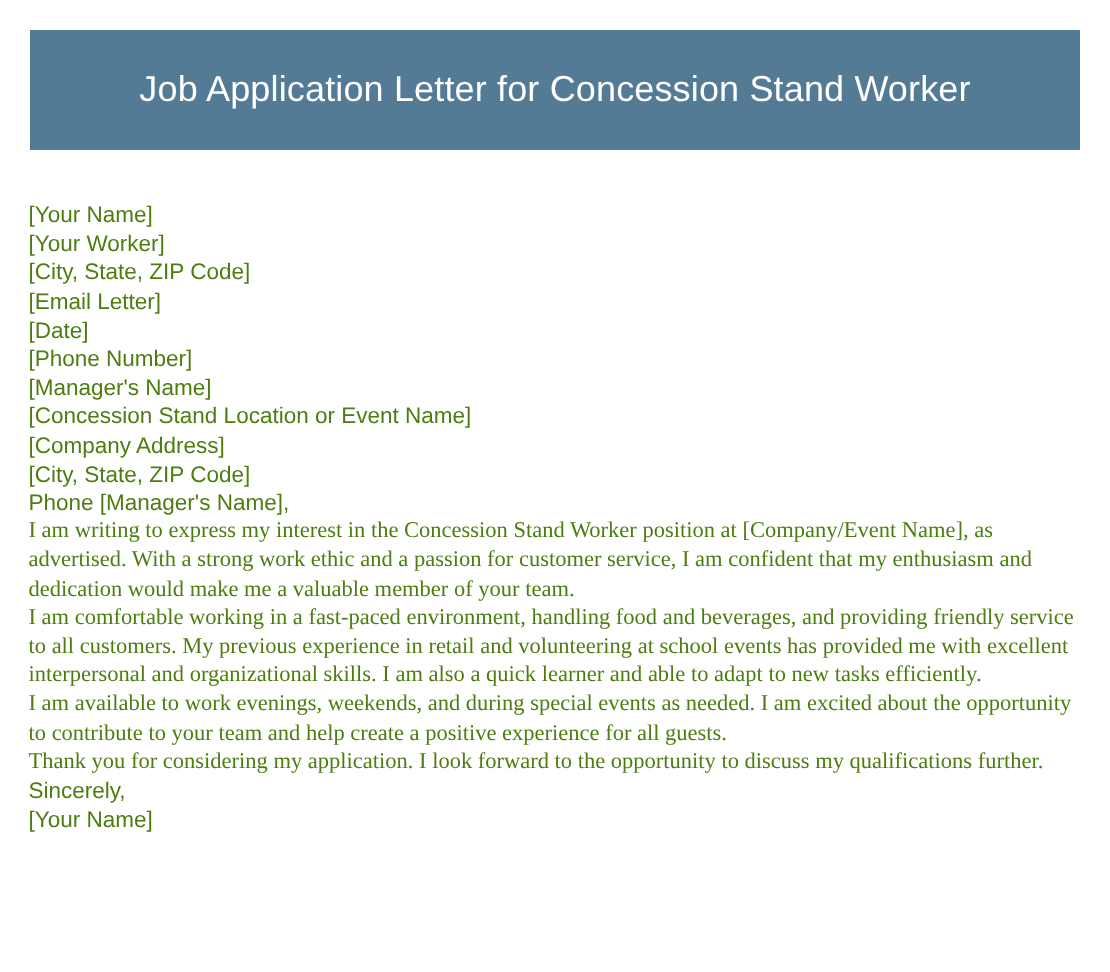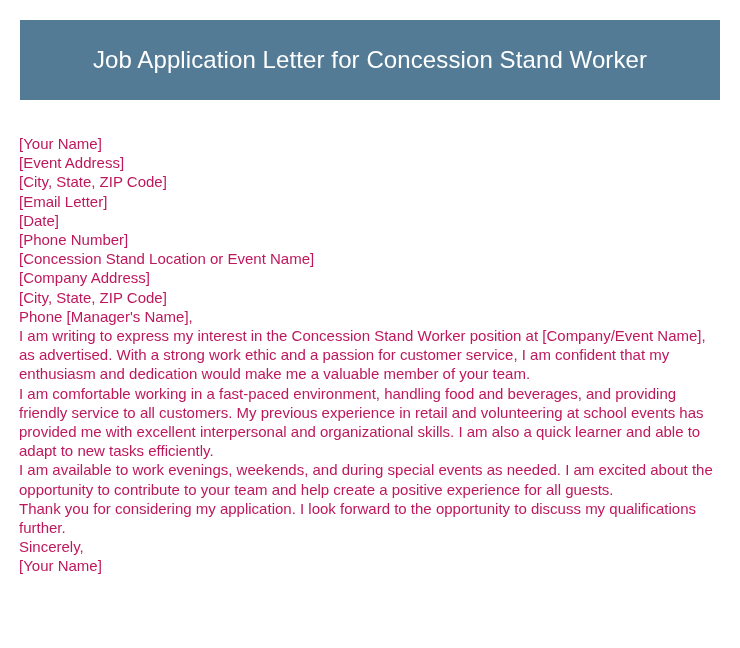--- a/index.html
+++ b/index.html
@@ -44,56 +44,58 @@
     white-space: nowrap;
   }
   .letter-body {
     position: absolute;
     left: 19px;
     top: 134px;
     width: 703px;
     font-family: "Liberation Sans", sans-serif;
     font-size: 15px;
     line-height: 19.2px;
-    color: #be185d;
+    color: #4d7c0f;
     text-align: left;
   }
   .letter-line {
     display: block;
     margin: 0;
     padding: 0;
     white-space: pre-wrap;
     word-wrap: break-word;
   }
   .letter-para {
     display: block;
     margin: 0;
     padding: 0;
     white-space: pre-wrap;
     word-wrap: break-word;
+    font-family: Liberation Serif, serif;
   }
 </style>
 </head>
 <body>
 
 <div class="page">
 
   <div class="header-banner">
     <div class="header-title">Job Application Letter for Concession Stand Worker</div>
   </div>
 
   <div class="letter-body">
 
     <span class="letter-line">[Your Name]</span>
-    <span class="letter-line">[Event Address]</span>
+    <span class="letter-line">[Your Worker]</span>
     <span class="letter-line">[City, State, ZIP Code]</span>
     <span class="letter-line">[Email Letter]</span>
     <span class="letter-line">[Date]</span>
     <span class="letter-line">[Phone Number]</span>
 
+    <span class="letter-line">[Manager's Name]</span>
     <span class="letter-line">[Concession Stand Location or Event Name]</span>
     <span class="letter-line">[Company Address]</span>
     <span class="letter-line">[City, State, ZIP Code]</span>
 
     <span class="letter-line">Phone [Manager's Name],</span>
 
     <span class="letter-para">I am writing to express my interest in the Concession Stand Worker position at [Company/Event Name], as advertised. With a strong work ethic and a passion for customer service, I am confident that my enthusiasm and dedication would make me a valuable member of your team.</span>
     <span class="letter-para">I am comfortable working in a fast-paced environment, handling food and beverages, and providing friendly service to all customers. My previous experience in retail and volunteering at school events has provided me with excellent interpersonal and organizational skills. I am also a quick learner and able to adapt to new tasks efficiently.</span>
     <span class="letter-para">I am available to work evenings, weekends, and during special events as needed. I am excited about the opportunity to contribute to your team and help create a positive experience for all guests.</span>
     <span class="letter-para">Thank you for considering my application. I look forward to the opportunity to discuss my qualifications further.</span>

